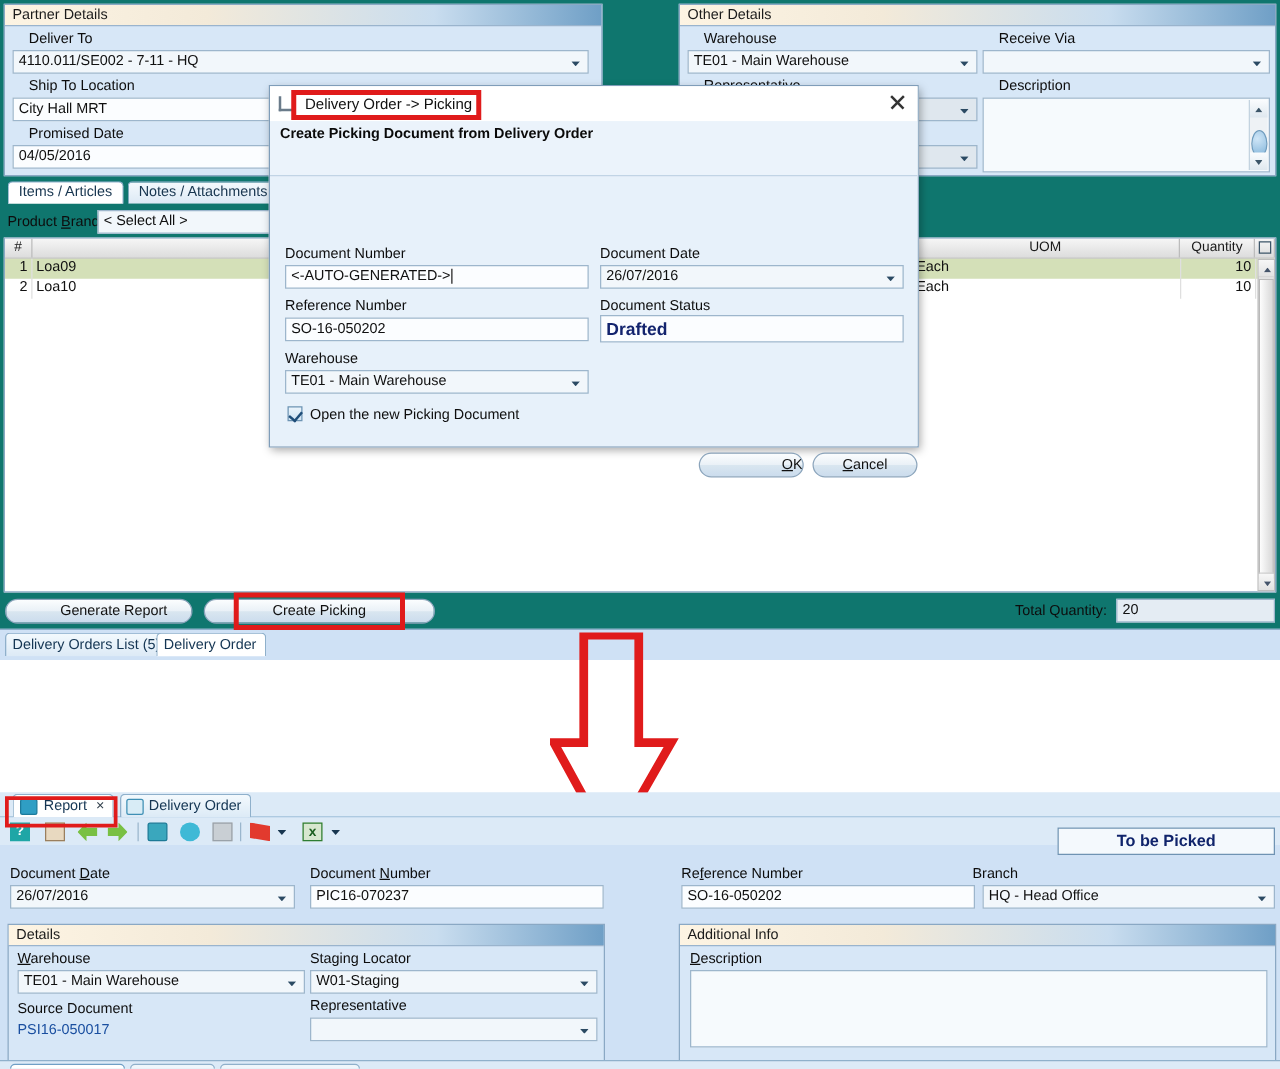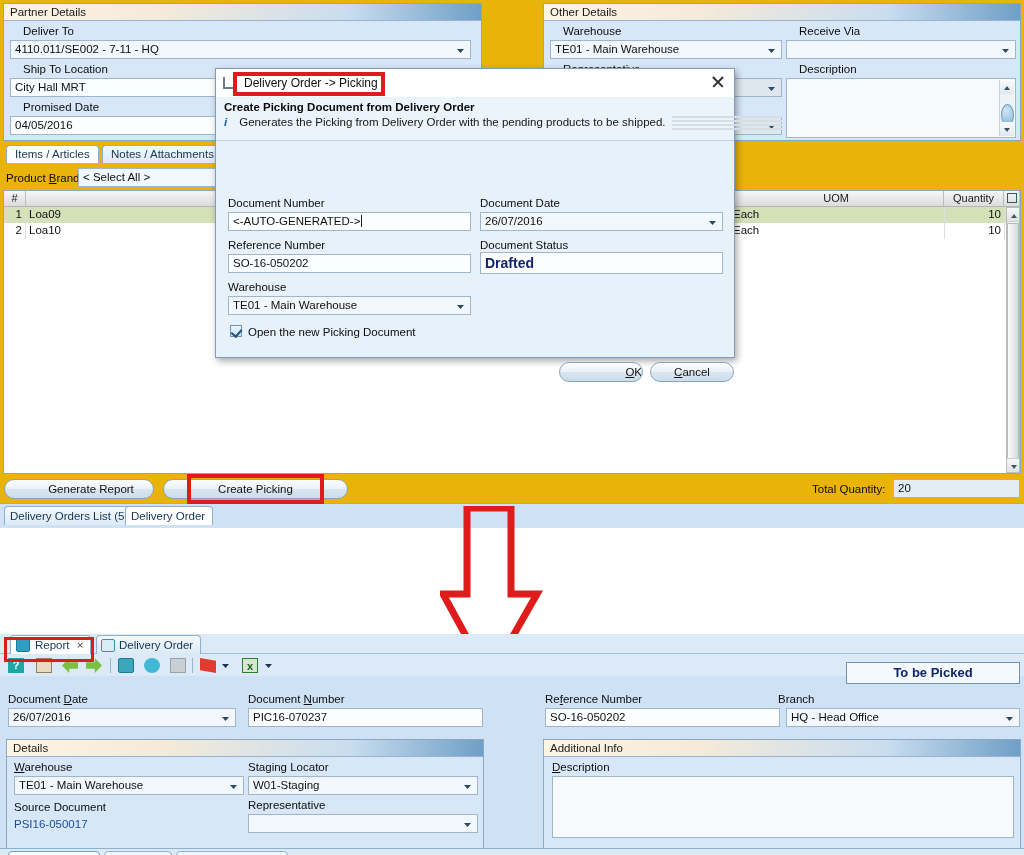--- a/index.html
+++ b/index.html
@@ -70,21 +70,21 @@
     content: "";
     position: absolute;
     right: 6px; top: 8px;
     width: 7px; height: 4px;
     background: #2b4a63;
     clip-path: polygon(0 0, 100% 0, 50% 100%);
   }
   .sel.grey { background: #dfe7ee; }
 
   
-  #top-window { left: 0; top: 0; width: 1024px; height: 528px; background: #eab308; }
+  #top-window { left: 0; top: 0; width: 1024px; height: 528px; background: #0f766e; }
 
   
   .tabstrip { position: absolute; }
   .tab {
     display: inline-block;
     height: 18px;
     line-height: 17px;
     padding: 0 8px;
     font-size: 11.5px;
     border: 1px solid #8fb0cb;
@@ -416,30 +416,20 @@
     <div id="dlg">
       <div id="dlg-title">
         <span style="position:absolute;left:7px;top:8px;width:12px;height:12px;border-left:2px solid #6a7b8a;border-bottom:2px solid #6a7b8a;"></span>
         <span style="position:absolute; left:28px; top:7px; font-size:12px; color:#101010;">Delivery Order -&gt; Picking</span>
         <span class="close-x"></span>
       </div>
 
       <div id="dlg-body">
         <div id="dlg-banner">
           <div class="h">Create Picking Document from Delivery Order</div>
-          <div class="d">
-            <span style="display:inline-block;width:12px;color:#1a5fa8;font-weight:bold;font-style:italic;">i</span>
-            <span>Generates the Picking from Delivery Order with the pending products to be shipped.</span>
-            <span class="greybars" style="display:inline-block; width:110px; vertical-align:middle; margin-left:6px;">
-              <div></div>
-                <div></div>
-                <div></div>
-                <div></div>
-            </span>
-          </div>
         </div>
 
         <div style="position:absolute; left:0; top:46px; right:0; bottom:0;">
 
           <div class="lbl" style="position:absolute; left:12px; top:54px;">Document Number</div>
           <div class="inp" style="position:absolute; left:12px; top:69px; width:243px;">
             <span>&lt;-AUTO-GENERATED-&gt;</span><span style="border-left:1px solid #222; margin-left:1px;">&nbsp;</span>
           </div>
 
           <div class="lbl" style="position:absolute; left:264px; top:54px;">Document Date</div>

